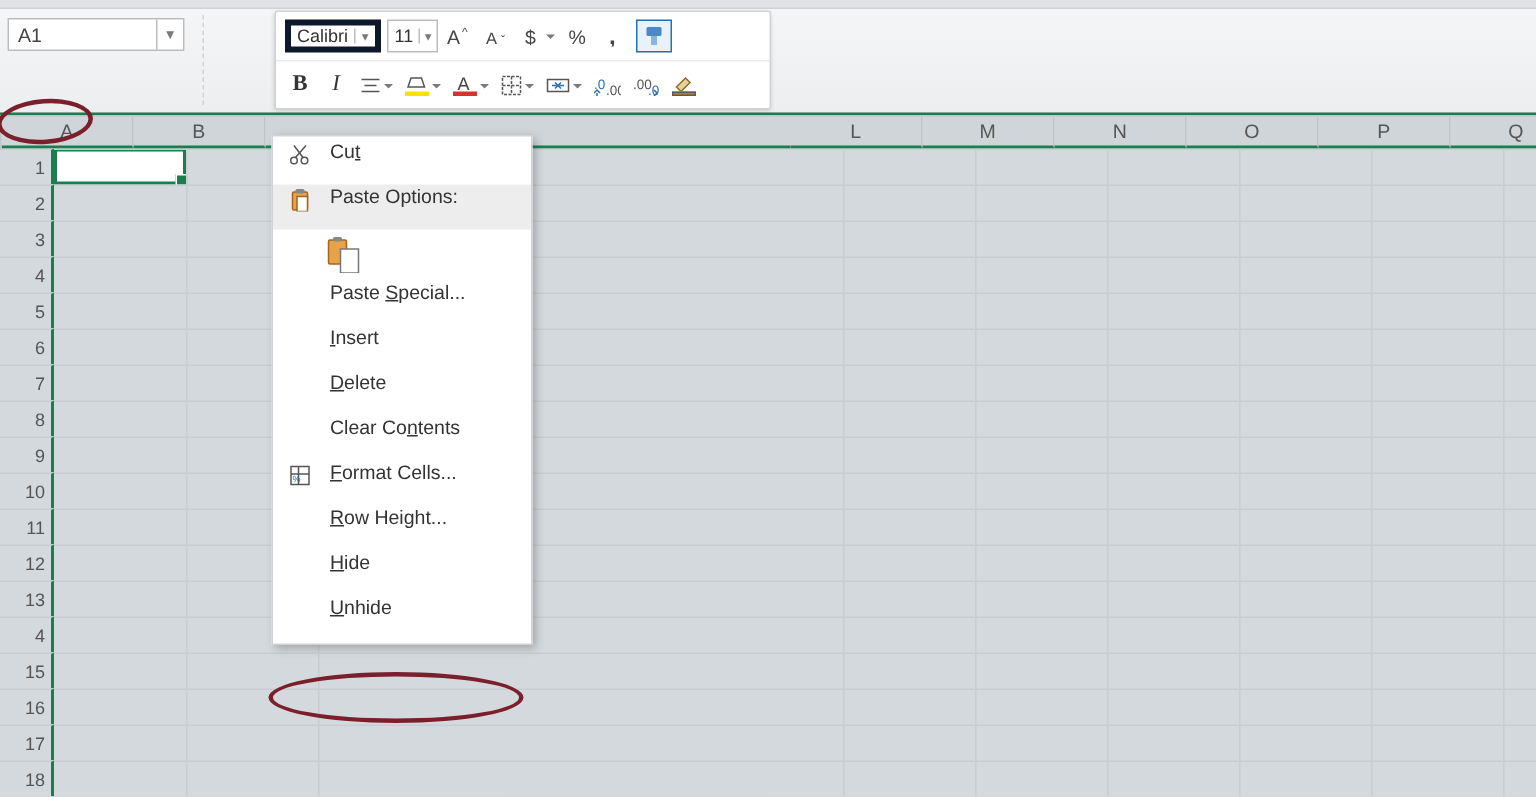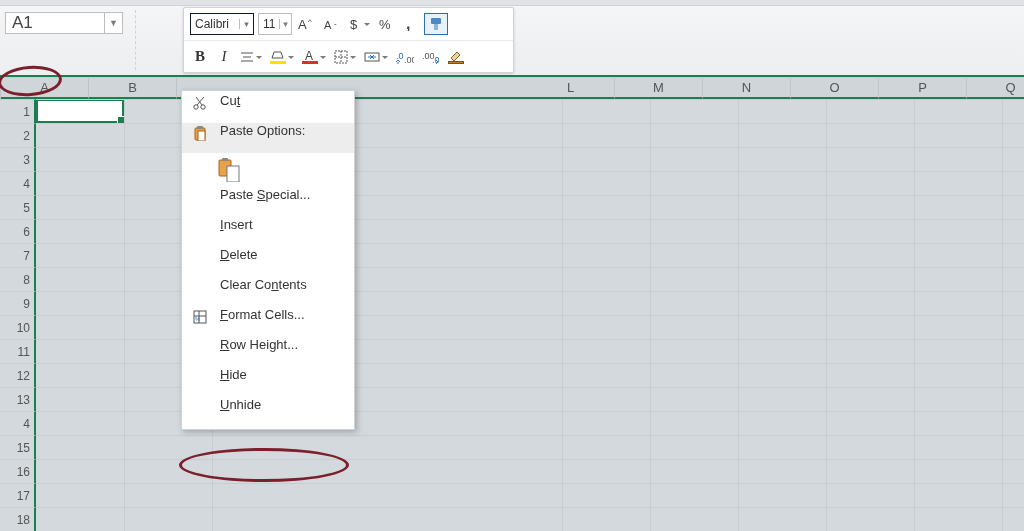--- a/index.html
+++ b/index.html
@@ -25,40 +25,40 @@
   background:#e0e2e5; border-bottom:1px solid #cfd3d7;
 }
 .namebox {
   position: absolute;
   top: 12px; left: 5px;
   width: 118px; height: 22px;
   background: #fff;
   border: 1px solid #bdbdbd;
   display: flex; align-items: center;
 }
-.namebox span { padding-left: 6px; flex: 1; font-size: 17px; color:#444; }
+.namebox span { padding-left: 6px; flex: 1; font-size: 13px; color:#444; }
 .namebox .ndrop { width: 18px; height:100%; display:flex; align-items:center; justify-content:center; border-left:1px solid #bdbdbd; color:#7a7a7a; font-size:9px; }
 .fbar-sep {
   position:absolute; top:10px; left:135px; width:1px; height:60px;
   border-left:1px dashed #cfd3d7;
 }
 .mini-tb {
   position: absolute;
   top: 7px; left: 183px;
   width: 331px; height: 66px;
   background: #fff;
   border: 1px solid #cfd3d7;
   border-radius: 2px;
   box-shadow: 0 1px 3px rgba(0,0,0,.15);
 }
 .mini-tb .row1, .mini-tb .row2 { display:flex; align-items:center; height:50%; padding:0 6px; gap:4px; }
 .mini-tb .row2 { border-top:1px solid #e8eaec; }
 .mini-btn { display:inline-flex; align-items:center; justify-content:center; min-width:20px; height:24px; padding:0 2px; cursor:default; }
 .mini-btn.drop::after { content:""; border:3px solid transparent; border-top-color:#7a7a7a; margin-left:2px; margin-top:4px; }
-.fontbox { width:64px; height:22px; border:1px solid #0f172a; display:flex; align-items:center; font-size:12px; }
+.fontbox { width:64px; height:22px; border:4px solid #0f172a; display:flex; align-items:center; font-size:12px; }
 .fontbox span { padding-left:4px; flex:1; }
 .fontbox .dd { width:14px; text-align:center; border-left:1px solid #bdbdbd; color:#7a7a7a; font-size:9px; }
 .sizebox { width:34px; height:22px; border:1px solid #bdbdbd; display:flex; align-items:center; font-size:12px; }
 .sizebox span { padding-left:4px; flex:1; }
 .sizebox .dd { width:12px; text-align:center; border-left:1px solid #bdbdbd; color:#7a7a7a; font-size:9px; }
 .underline-bar { display:inline-block; width:16px; height:3px; }
 .hl-bar { background:#ffe100; }
 .fc-bar { background:#d9322c; }
 .pb-bar { background:#b88316; border:1px solid #5a5a5a; }
 

